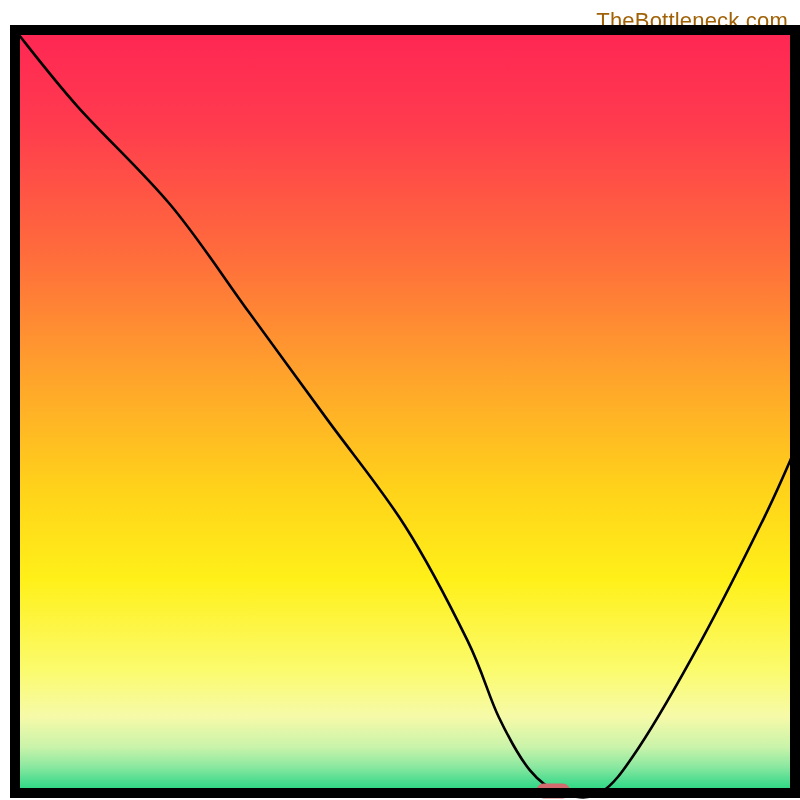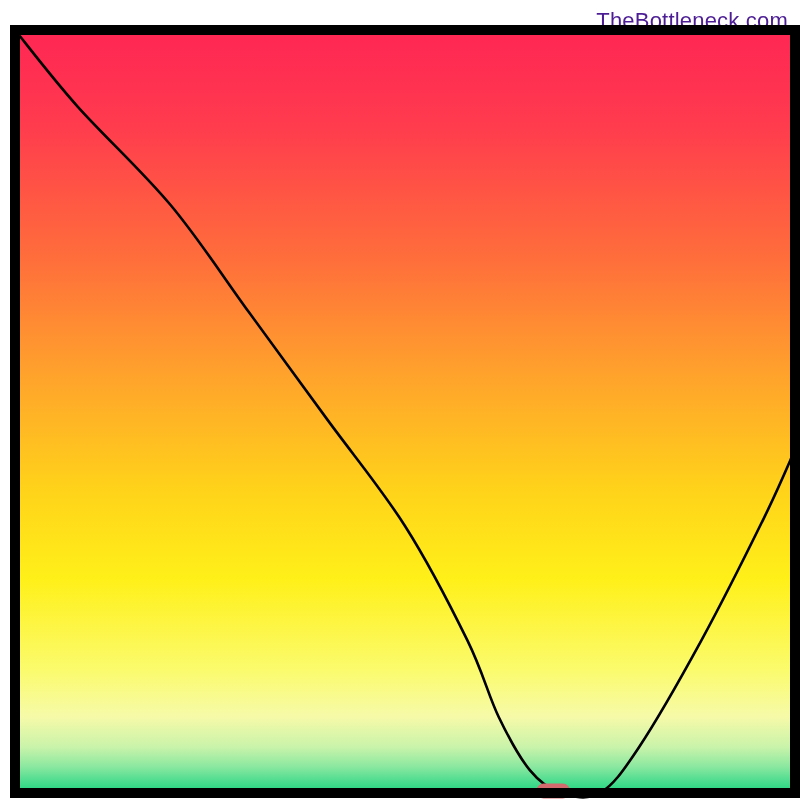--- a/index.html
+++ b/index.html
@@ -14,21 +14,21 @@
     position: relative;
     width: 800px;
     height: 800px;
   }
   .watermark {
     position: absolute;
     top: 8px;
     right: 12px;
     font-family: Arial, Helvetica, sans-serif;
     font-size: 22px;
-    color: #4c1d95;
+    color: #a16207;
     letter-spacing: 0.2px;
     font-weight: 500;
   }
   svg.chart {
     position: absolute;
     left: 0;
     top: 0;
   }
 </style>
 </head>

